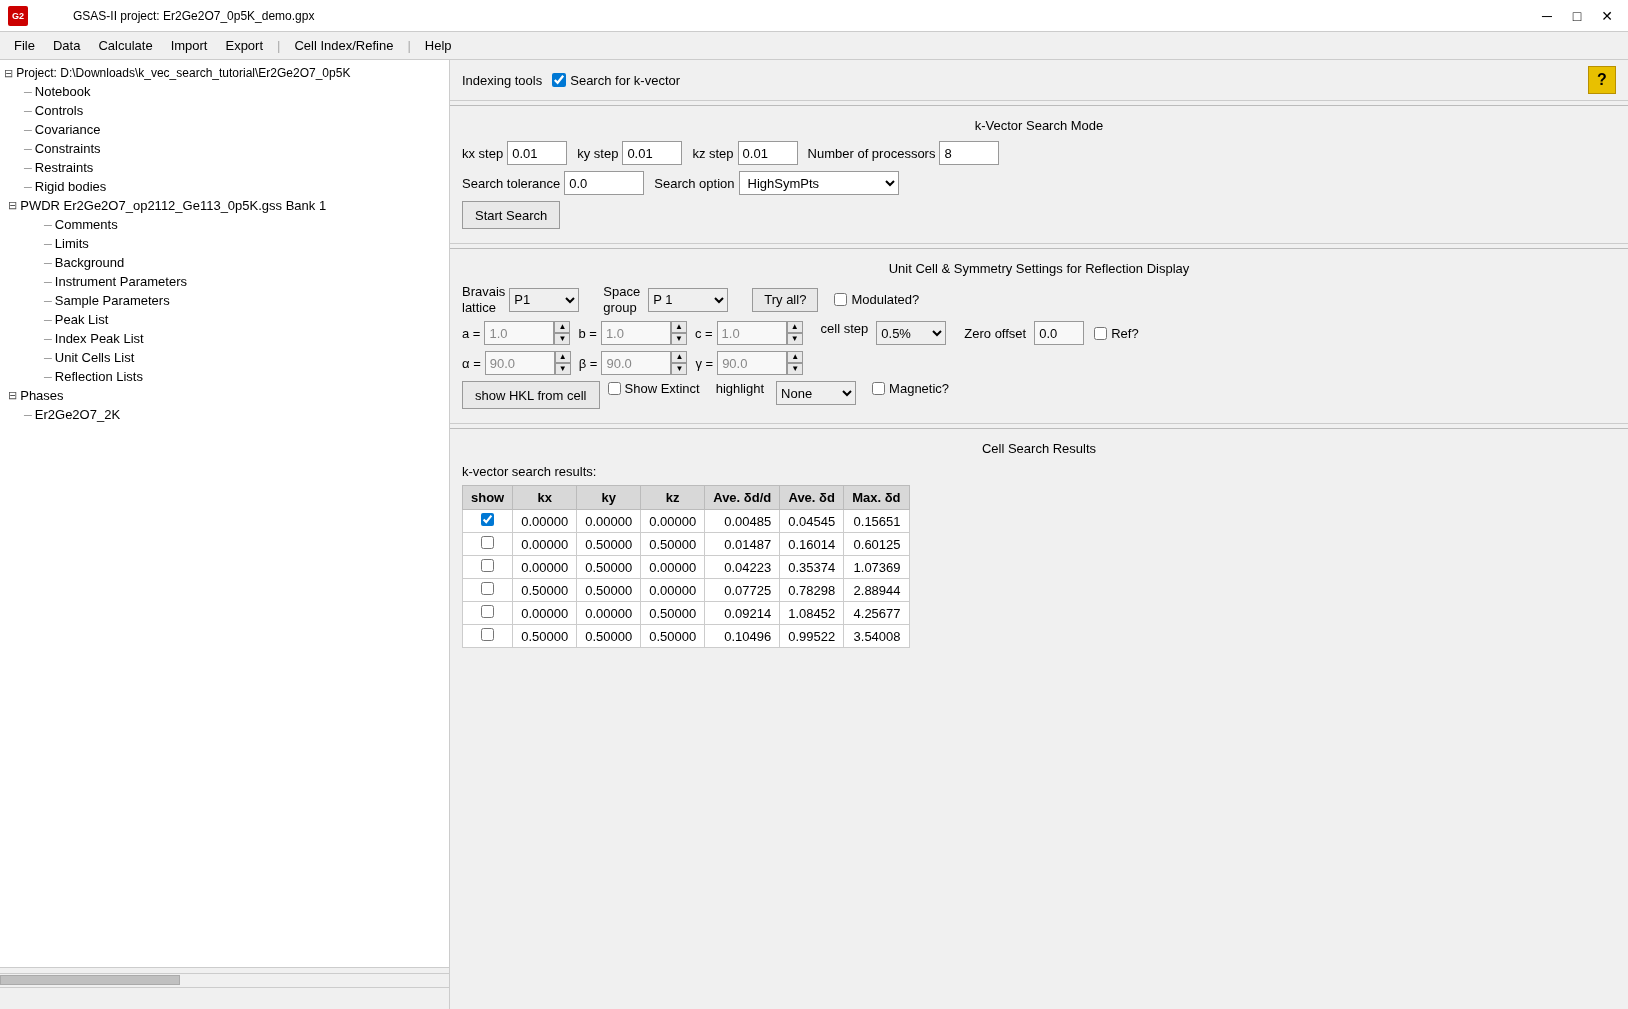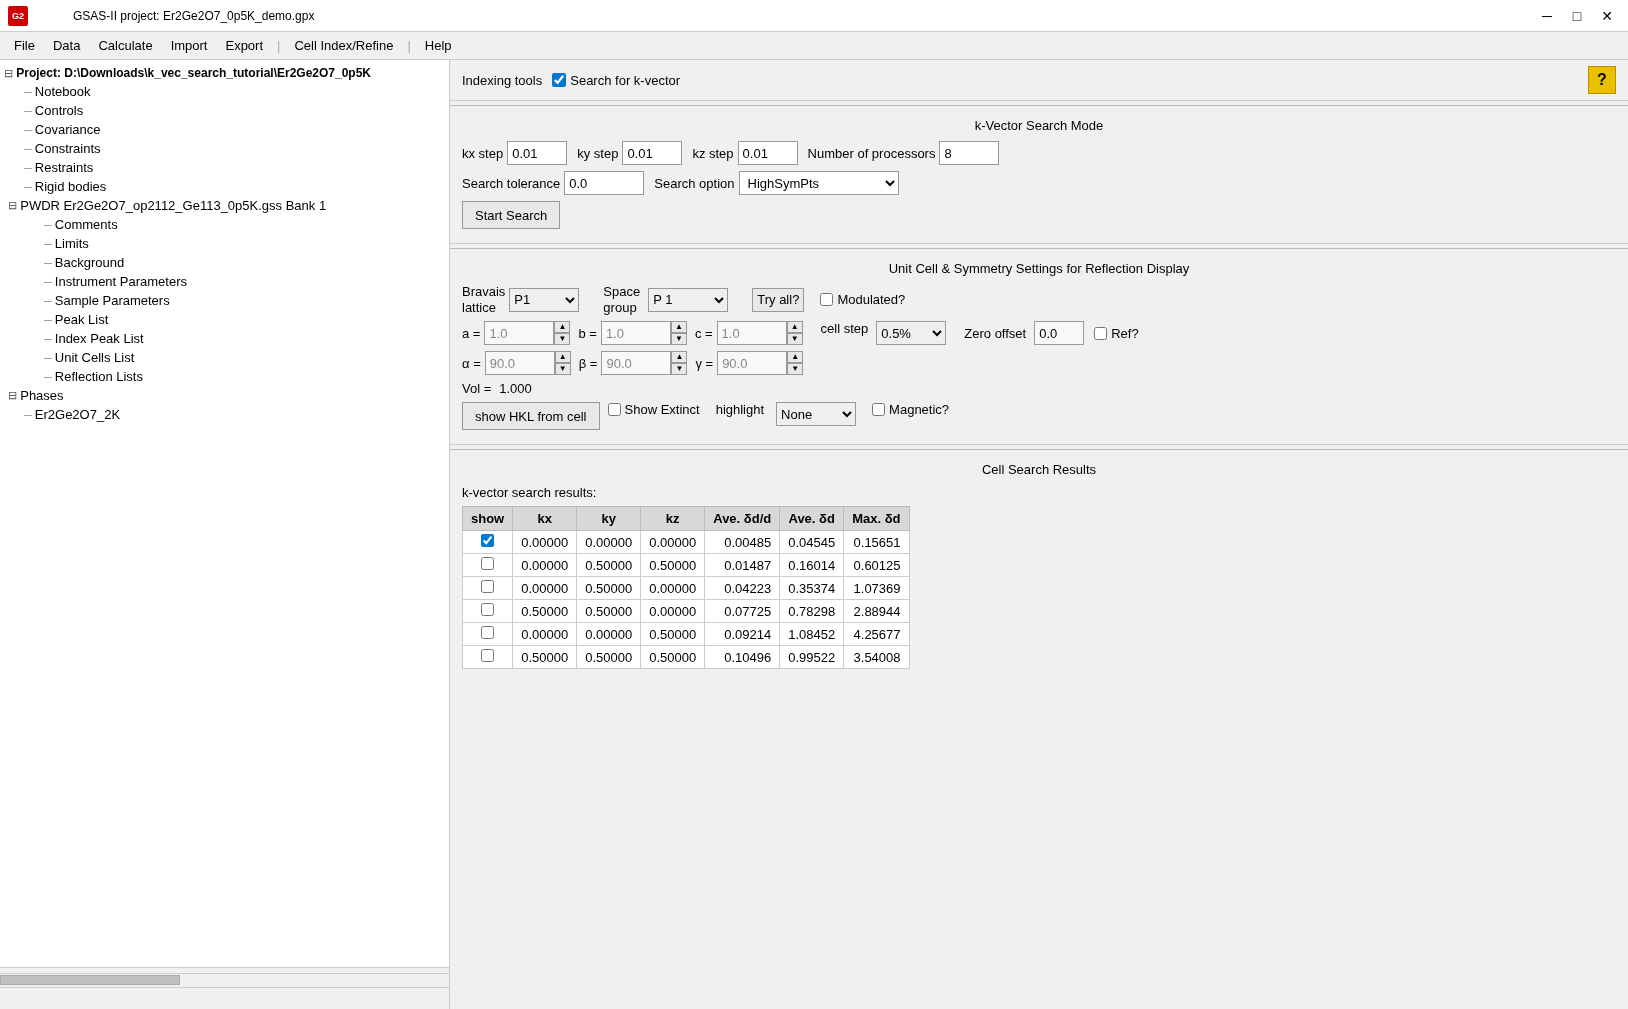--- a/index.html
+++ b/index.html
@@ -77,21 +77,21 @@
     .spinner-input input { border: 1px solid #999; background: #f8f8f8; padding: 2px 4px; font-size: 13px; height: 24px; color: #888; }
     .spinner-input input.w70 { width: 70px; }
     .spinner-btns { display: flex; flex-direction: column; margin-left: 0; }
     .spinner-btns button { width: 16px; height: 12px; border: 1px solid #999; background: #e8e8e8; padding: 0; font-size: 8px; cursor: pointer; line-height: 1; display: flex; align-items: center; justify-content: center; }
 
     .bravais-group { display: flex; align-items: center; gap: 4px; }
     .bravais-label { font-size: 13px; line-height: 1.2; }
 
     .space-group { display: flex; align-items: center; gap: 4px; }
 
-    .try-all-btn { border: 1px solid #999; background: #e8e8e8; padding: 2px 4px; font-size: 13px; cursor: pointer; height: 24px; }
+    .try-all-btn { border: 1px solid #999; background: #e8e8e8; padding: 2px 11px; font-size: 13px; cursor: pointer; height: 24px; }
     .modulated-wrap { display: flex; align-items: center; gap: 4px; font-size: 13px; }
 
     .cell-step-group { display: flex; align-items: flex-start; gap: 4px; }
     .zero-offset-group { display: flex; align-items: center; gap: 4px; }
 
     
     .results-section { background: #f0f0f0; padding: 8px 12px; flex: 1; }
     .results-title { text-align: center; font-size: 13px; font-weight: 500; margin-bottom: 8px; }
 
     .kvec-results-label { font-size: 13px; margin-bottom: 6px; }
@@ -145,21 +145,21 @@
   <span class="menu-item">Help</span>
 </div>
 
 <div class="main-layout">
 
   <div class="left-panel">
     <div class="tree">
 
       <div class="tree-item">
         <span class="tree-icon">⊟</span>
-        <span class="tree-label" style="font-size:12px;font-weight:bold;">Project: D:\Downloads\k_vec_search_tutorial\Er2Ge2O7_0p5K</span>
+        <span class="tree-label" style="font-size:12px;">Project: D:\Downloads\k_vec_search_tutorial\Er2Ge2O7_0p5K</span>
       </div>
 
       <div class="tree-item" style="padding-left:24px;">
         <span class="tree-icon" style="color:#888;">─</span>
         <span class="tree-label">Notebook</span>
       </div>
       <div class="tree-item" style="padding-left:24px;">
         <span class="tree-icon" style="color:#888;">─</span>
         <span class="tree-label">Controls</span>
       </div>
@@ -388,24 +388,20 @@
           <div class="spinner-input">
             <input type="text" style="border: 1px solid rgb(153, 153, 153); background: rgb(248, 248, 248); padding: 2px 4px; font-size: 13px; height: 24px; color: rgb(136, 136, 136); width: 70px;" value="90.0">
             <div class="spinner-btns">
               <button style="width:16px;height:12px;border:1px solid #999;background:#e8e8e8;padding:0;font-size:8px;cursor:pointer;display:flex;align-items:center;justify-content:center;">▲</button>
               <button style="width:16px;height:12px;border:1px solid #999;background:#e8e8e8;padding:0;font-size:8px;cursor:pointer;display:flex;align-items:center;justify-content:center;">▼</button>
             </div>
           </div>
         </div>
       </div>
 
-      <div class="uc-row">
-        <span class="uc-label">Vol =</span>
-        <span class="uc-label">1.000</span>
-      </div>
 
       <div class="hkl-row">
         <button class="btn">show HKL from cell</button>
         <div style="display:flex;align-items:center;gap:4px;">
           <input type="checkbox" id="showExtinct" style="">
           <label for="showExtinct">Show Extinct</label>
         </div>
         <span class="uc-label" style="margin-left:8px;">highlight</span>
         <select style="width:80px;height:24px;border:1px solid #999;font-size:13px;margin-left:4px;">
           <option>None</option>

